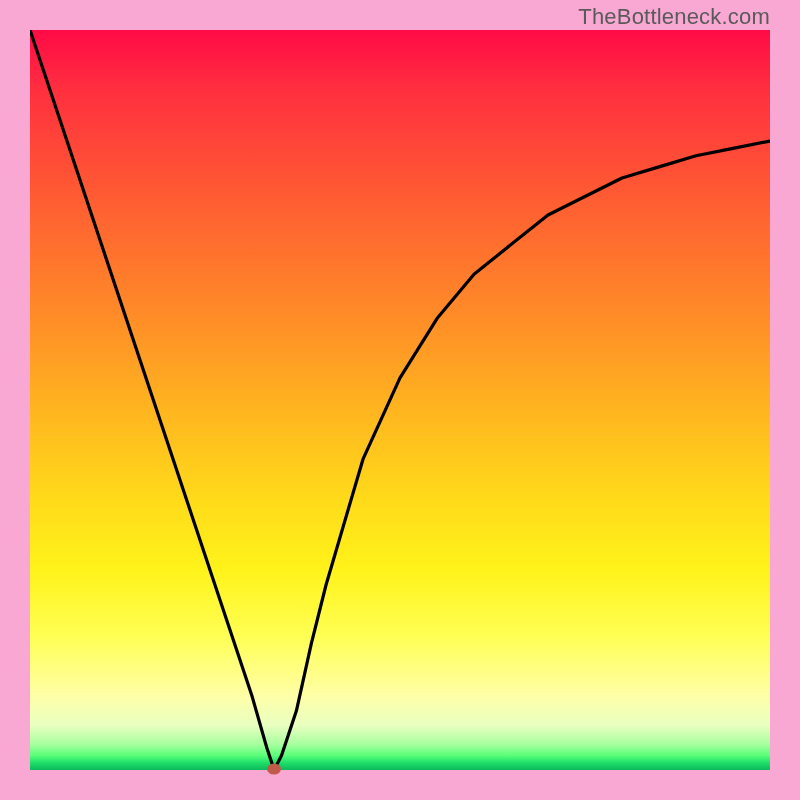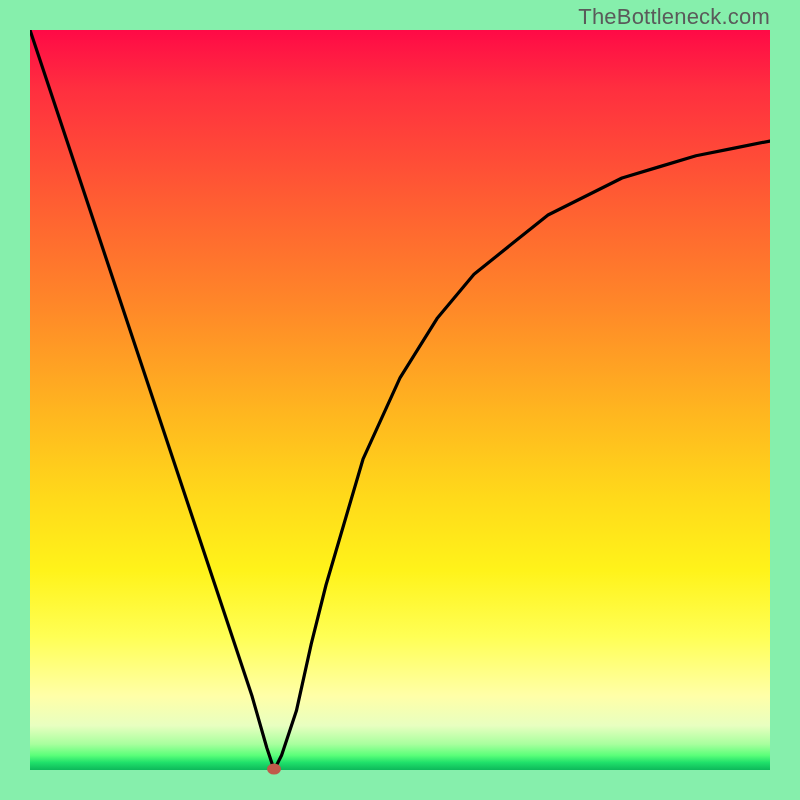--- a/index.html
+++ b/index.html
@@ -7,21 +7,21 @@
     padding: 0;
     width: 800px;
     height: 800px;
     background: #000000;
     overflow: hidden;
   }
   .container {
     position: relative;
     width: 800px;
     height: 800px;
-    background: #86efac;
+    background: #f9a8d4;
   }
   .watermark {
     position: absolute;
     top: 4px;
     right: 30px;
     color: #5a5a5a;
     font-family: Arial, Helvetica, sans-serif;
     font-size: 22px;
     font-weight: 500;
     letter-spacing: 0.2px;

